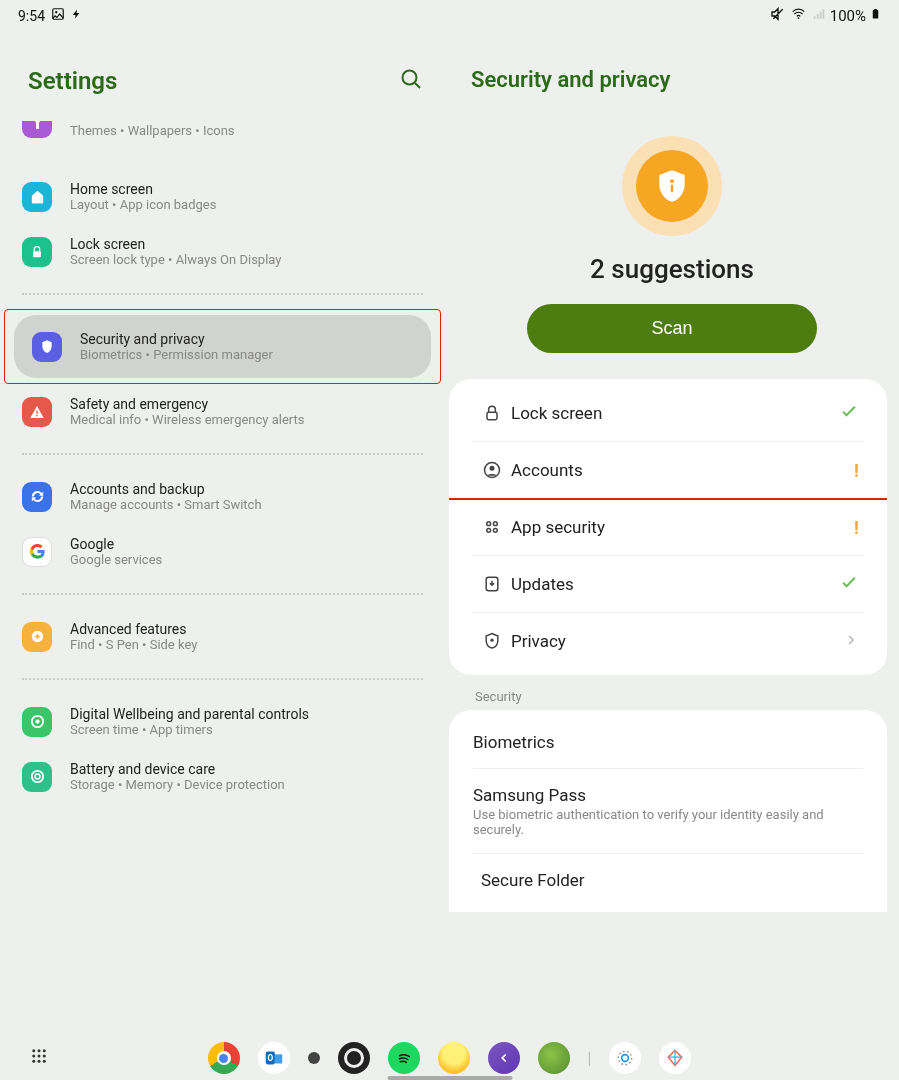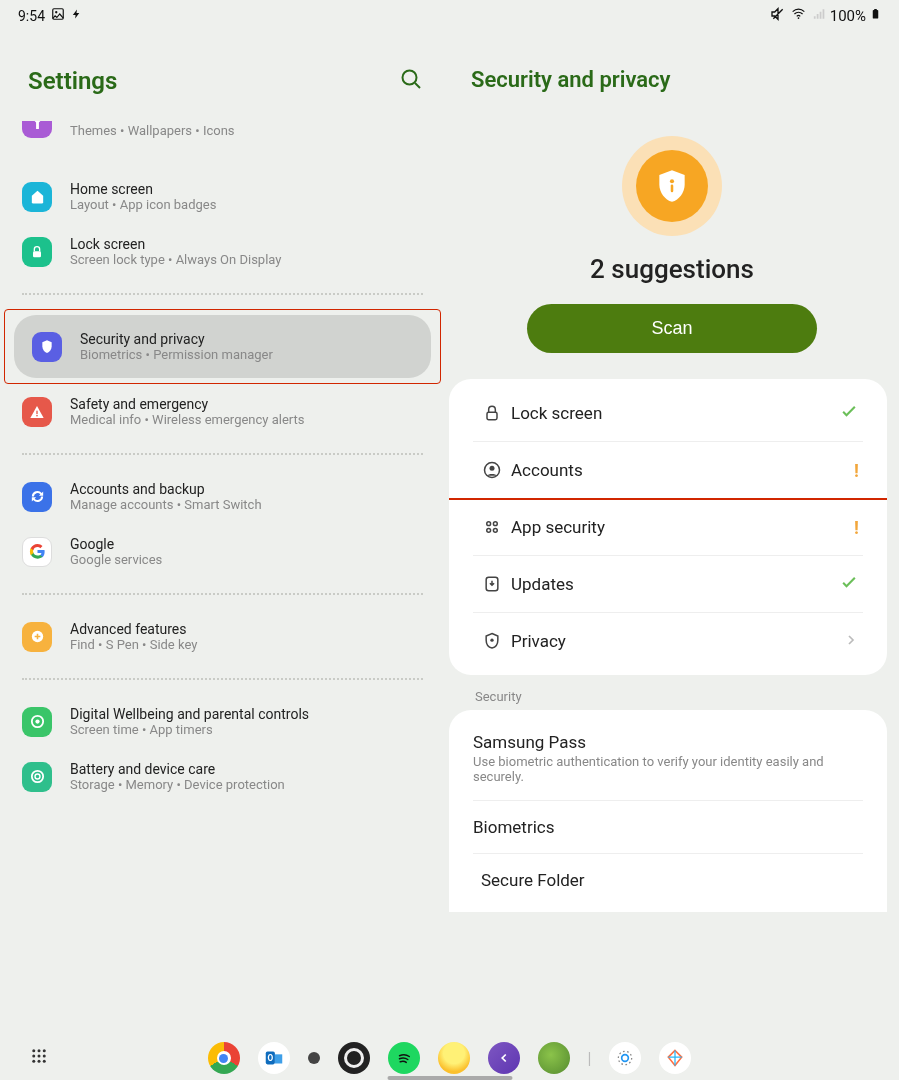--- a/index.html
+++ b/index.html
@@ -327,25 +327,25 @@
     <span class="status chev"><svg width="16" height="16" viewBox="0 0 24 24">
               <path d="M9 6l6 6-6 6" stroke="#bbb" stroke-width="2.5" fill="none"></path>
             </svg></span>
         </div>
       </div>
 
     <div class="section-label">Security</div>
 
     <div class="card2" id="sec-card">
         <div class="card2-row">
+          <div class="t">Biometrics</div>
+        </div>
+        <div class="card2-row">
           <div class="t">Samsung Pass</div>
           <div class="s">Use biometric authentication to verify your identity easily and securely.</div>
-        </div>
-        <div class="card2-row">
-          <div class="t">Biometrics</div>
         </div>
         <div class="card2-row">
           <div class="t">Secure Folder</div>
         </div>
       </div>
   </div>
 </div>
 
 <div class="dock">
   <div class="drawer">

